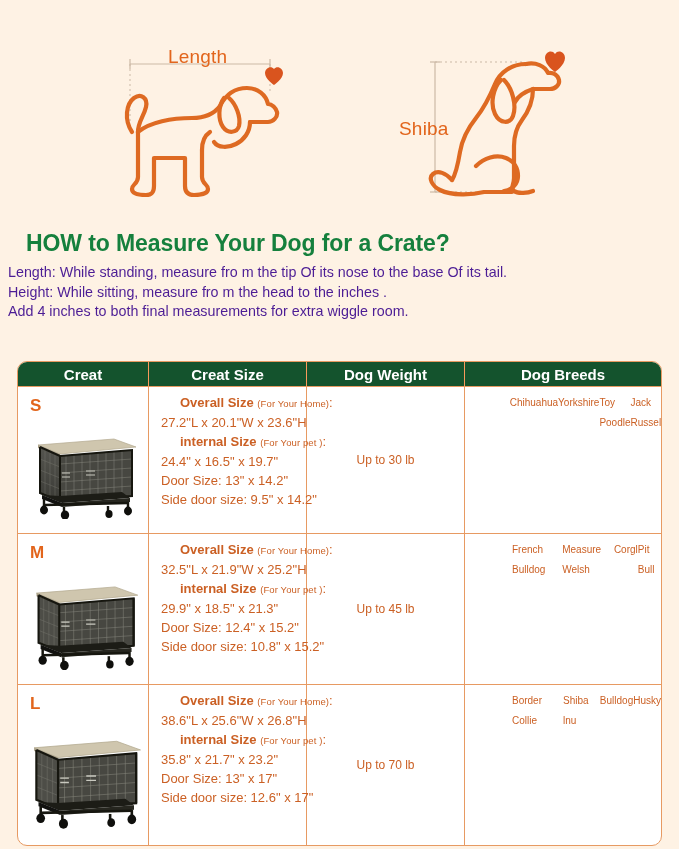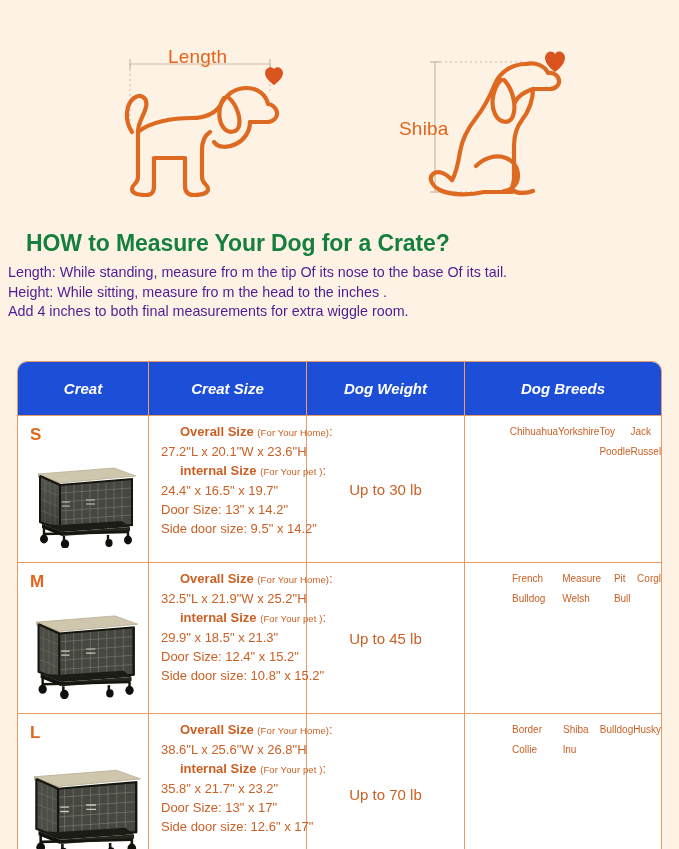--- a/index.html
+++ b/index.html
@@ -47,23 +47,22 @@
     left:17px;top:361px;
     width:645px;
     border:1px solid #E79A62;
     border-radius:10px;
     background:#ffffff;
     overflow:hidden;
     box-sizing:border-box;
   }
   .thead{
     display:flex;
-    background:#1d4ed8;
-    height:53px;
-    font-style:italic;
+    background:#14532d;
+    height:24px;
   }
   .thead .th{
     display:flex;align-items:center;justify-content:center;
     color:#FFFFFF;
     font-size:15px;
     font-weight:bold;
     box-sizing:border-box;
     border-right:1px solid #F89A5C;
   }
   .thead .th:last-child{border-right:none;}
@@ -96,21 +95,21 @@
     color:#CB6024;
     font-size:13px;
     line-height:19px;
   }
   .spec .lbl{font-weight:bold;margin-left:19px;}
   .spec .tiny{font-size:9.5px;font-weight:normal;letter-spacing:.1px;}
   .spec .line{white-space:nowrap;}
 
   .weight{
     display:flex;align-items:center;justify-content:center;
-    color:#CB6024;font-size:15px;
+    color:#CB6024;font-size:12px;
   }
   .breeds{
     display:flex;flex-direction:row;justify-content:center;
     padding-left:47px;
     color:#CB6024;font-size:10px;line-height:20px;
   }
 </style>
 </head>
 <body>
 
@@ -364,22 +363,22 @@
         <div class="line">29.9" x 18.5" x 21.3"</div>
         <div class="line">Door Size: 12.4" x 15.2"</div>
         <div class="line">Side door size: 10.8" x 15.2"</div>
       </div>
 
       <div class="cell c3 weight">Up to 45 lb</div>
 
       <div class="cell c4 breeds">
         <div>French Bulldog</div>
         <div>Measure Welsh</div>
+        <div>Corgl</div>
         <div>Pit Bull</div>
-        <div>Corgl</div>
       </div>
     </div>
 
     <div class="row" style="height:160px;">
       <div class="cell c1 crate-cell">
         <div class="size-letter">L</div>
         <div class="crate-img">
           <svg width="128" height="106" viewBox="0 0 118 96">
             <polygon points="14,22 90,16 112,24 36,31" fill="#CFC6AE" stroke="#B3A98F" stroke-width="0.7"></polygon>
             <polygon points="14,22 36,31 36,34 14,25" fill="#A79D85"></polygon>

